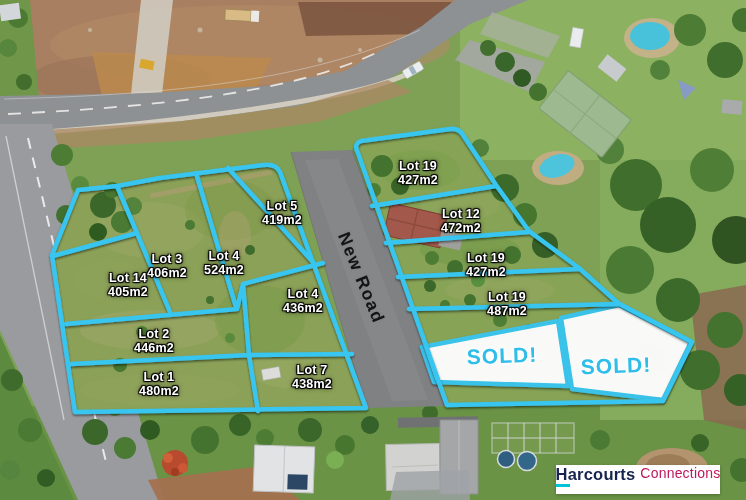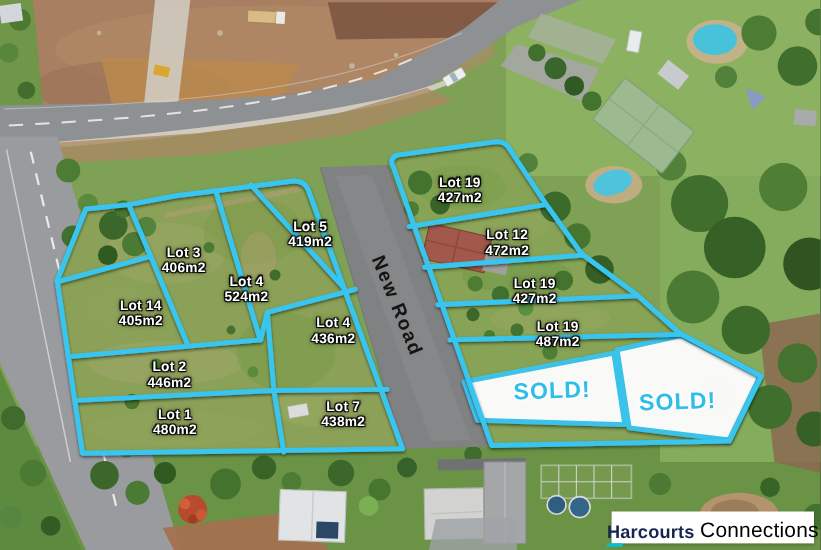--- a/index.html
+++ b/index.html
@@ -19,26 +19,26 @@
     position:absolute;transform:translate(-50%,-50%) rotate(-2deg);
     color:#2fbde9;font-weight:800;font-size:21px;letter-spacing:1px;white-space:nowrap;
     text-shadow:0 0 3px #fff,0 0 6px #fff,0 0 10px #fff,0 0 14px rgba(255,255,255,.9);
   }
   .road-label{
     position:absolute;transform:translate(-50%,-50%) rotate(68deg);
     color:#141414;font-weight:700;font-size:17.5px;letter-spacing:1.5px;white-space:nowrap;
     text-shadow:0 0 2px rgba(120,120,120,.5);
   }
   .logo{
-    position:absolute;left:556px;top:465px;width:184px;height:29px;z-index:3;
-    background:#fff;display:flex;align-items:flex-end;justify-content:center;gap:5px;
+    position:absolute;left:556px;top:465px;width:164px;height:29px;z-index:3;
+    background:#fff;display:flex;align-items:flex-start;justify-content:center;gap:5px;
     box-shadow:0 1px 3px rgba(0,0,0,.25);
   }
   .logo .agency{position:relative;color:#16254f;font-weight:700;font-size:16.5px;letter-spacing:.2px;}
-  .logo .suffix{color:#000000;font-weight:400;font-size:19px;letter-spacing:.2px;}
+  .logo .suffix{color:#be185d;font-weight:400;font-size:14px;letter-spacing:.2px;}
   .logo .underline{position:absolute;left:0;bottom:-3px;width:14px;height:3px;background:#00c3d8;}
 </style>
 </head>
 <body>
 
 <div class="stage">
 
 <svg viewBox="0 0 746 500" width="746" height="500">
   <defs>
     <filter id="lineShadow" x="-20%" y="-20%" width="140%" height="140%">
@@ -275,21 +275,21 @@
 
 <div class="overlay">
   <div class="lot-label" style="left:159px;top:384px">
     <div>Lot 1</div>
     <div>480m2</div>
   </div>
   <div class="lot-label" style="left:154px;top:341px">
     <div>Lot 2</div>
     <div>446m2</div>
   </div>
-  <div class="lot-label" style="left:167px;top:237px">
+  <div class="lot-label" style="left:167px;top:266px">
     <div>Lot 3</div>
     <div>406m2</div>
   </div>
   <div class="lot-label" style="left:224px;top:263px">
     <div>Lot 4</div>
     <div>524m2</div>
   </div>
   <div class="lot-label" style="left:282px;top:213px">
     <div>Lot 5</div>
     <div>419m2</div>

